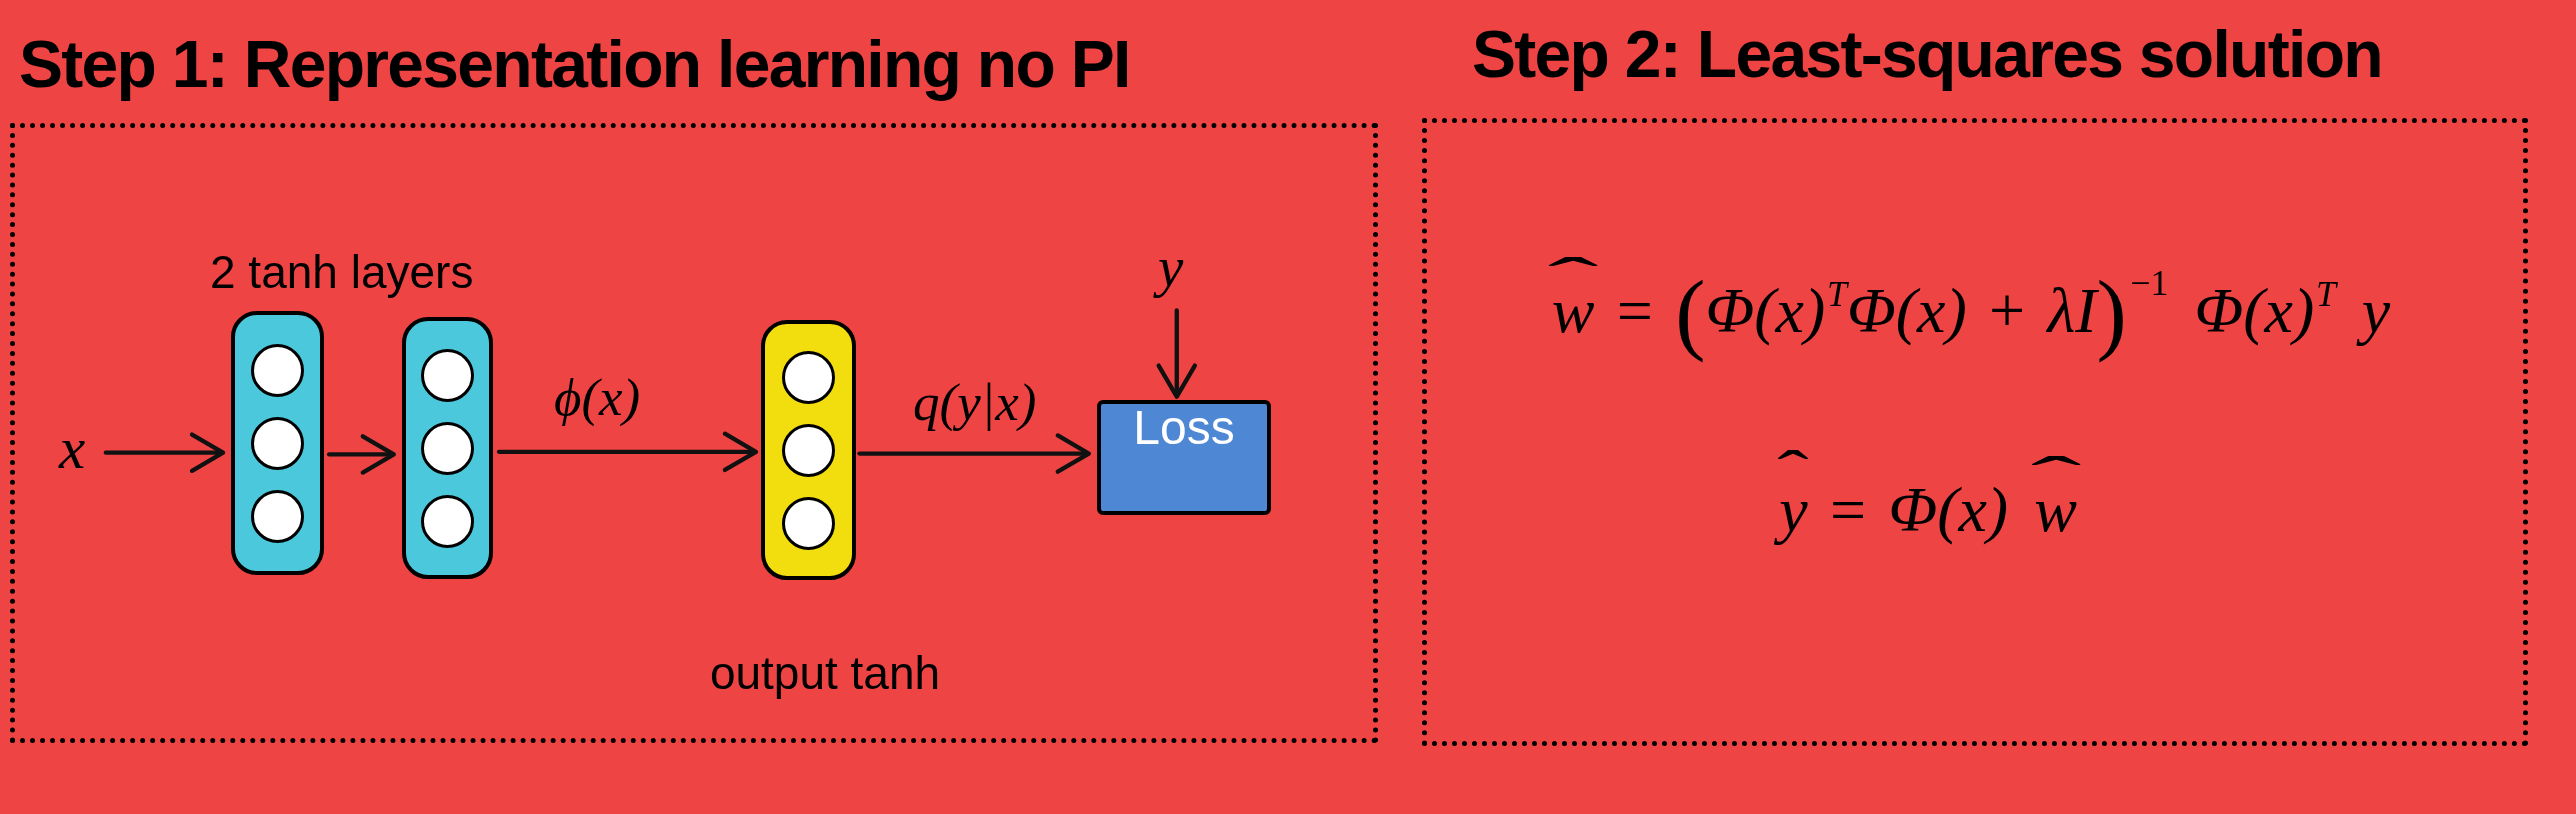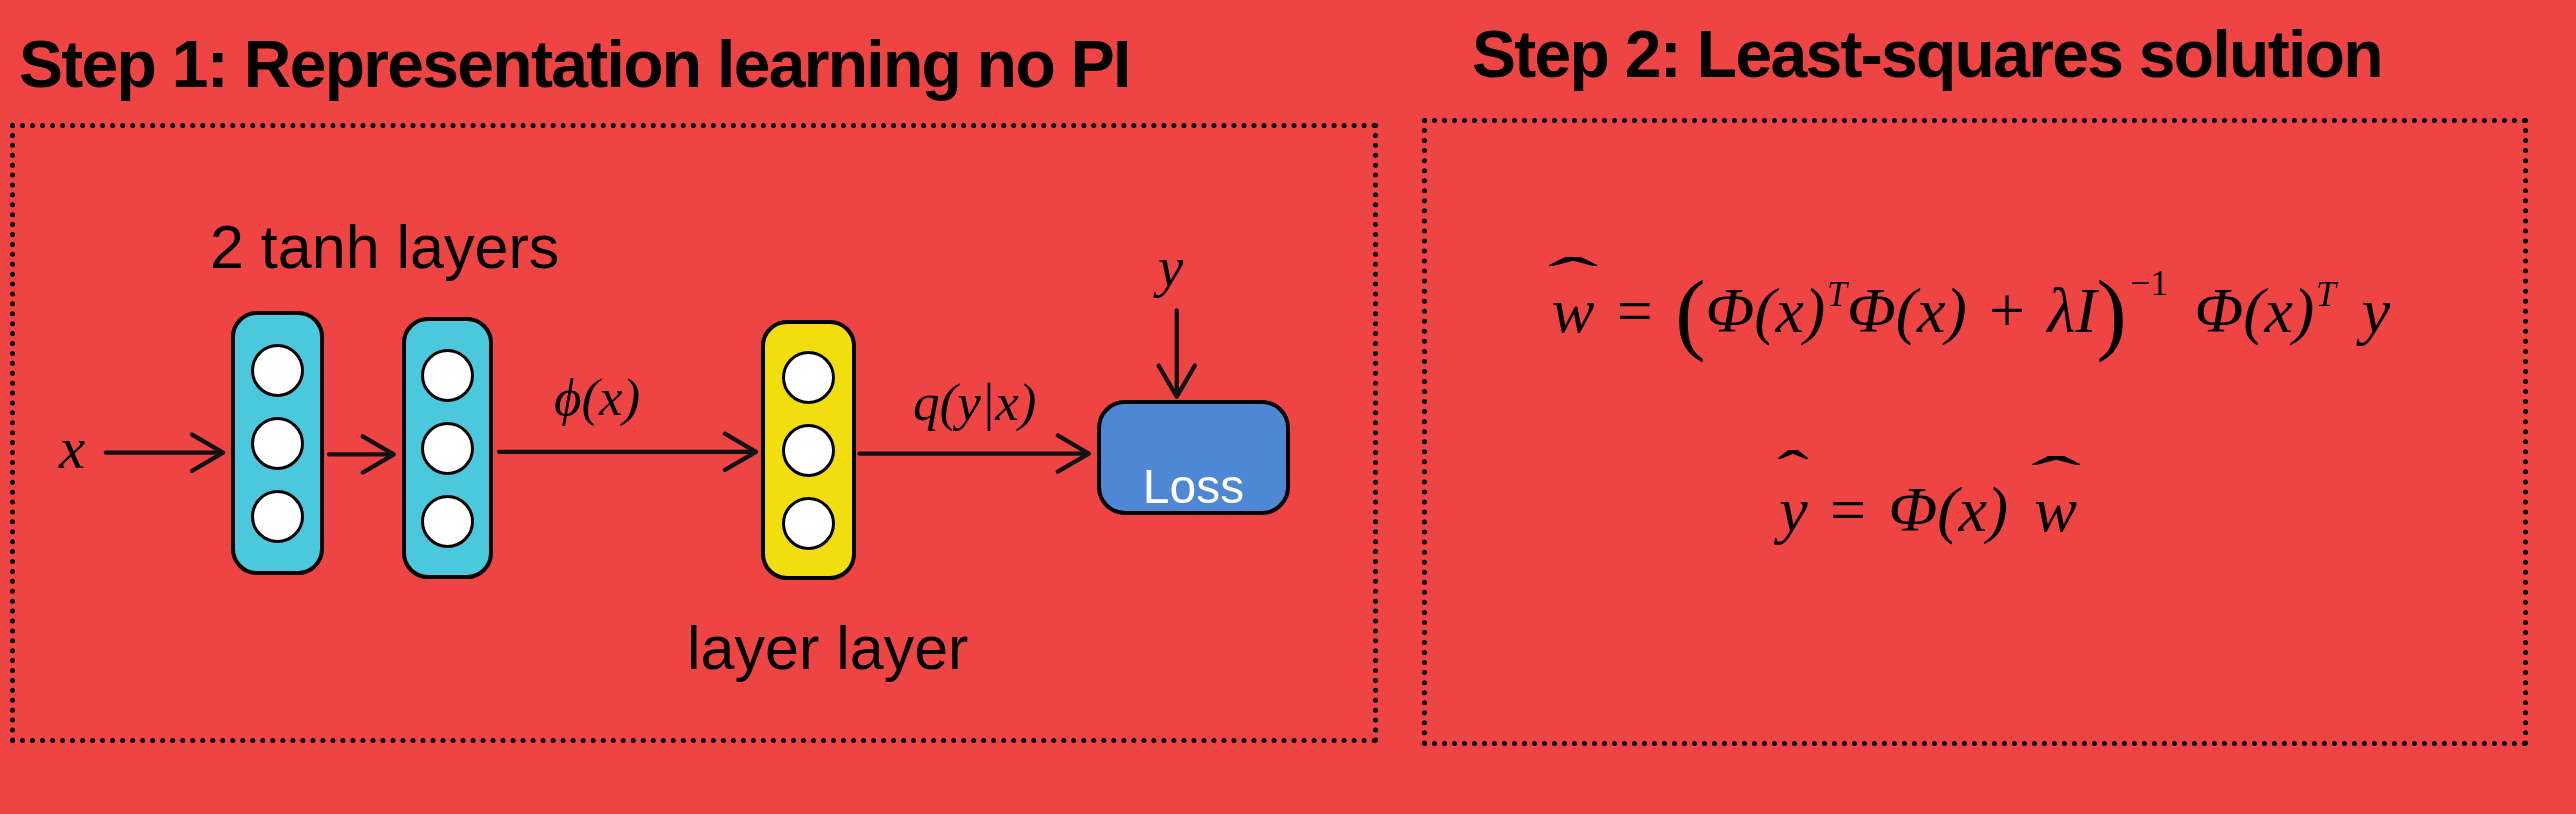--- a/index.html
+++ b/index.html
@@ -24,28 +24,28 @@
     display:flex; flex-direction:column; align-items:center; justify-content:center;
     gap:20px; box-sizing:border-box;
   }
   .node {
     width:53px; height:53px; border:3.5px solid #000; border-radius:50%;
     background:#fff; box-sizing:border-box;
   }
 
   
   .loss-box {
-    position:absolute; left:1097px; top:400px; width:193px; height:115px;
-    border:4.3px solid #000; border-radius:28px; box-sizing:border-box;
-    display:flex; align-items:flex-end; justify-content:center;
+    position:absolute; left:1097px; top:400px; width:174px; height:115px;
+    border:4.3px solid #000; border-radius:6px; box-sizing:border-box;
+    display:flex; align-items:flex-start; justify-content:center;
   }
   .loss-text { color:#fff; font-size:48px; line-height:1; letter-spacing:0; }
 
   
-  .sans-label { position:absolute; font-size:61px; line-height:1; white-space:nowrap; }
+  .sans-label { position:absolute; font-size:46px; line-height:1; white-space:nowrap;margin-top:32px; }
 
   
   .math { font-family:"Liberation Serif","DejaVu Serif",serif; font-style:italic; }
   .math-label { position:absolute; font-size:53px; line-height:1; white-space:nowrap; }
 
   
   .formula {
     position:absolute; font-family:"Liberation Serif","DejaVu Serif",serif;
     font-size:64px; line-height:1.15; white-space:nowrap; text-align:center;
   }
@@ -78,21 +78,21 @@
   <div class="sans-label" style="left:210px; top:217px;">2 tanh layers</div>
 
   <div class="math-label math" style="left:59px; top:419px; font-size:59px;">x</div>
 
   <div class="math-label math" style="left:554px; top:371px;">ϕ(x)</div>
 
   <div class="math-label math" style="left:913px; top:376px;">q(y|x)</div>
 
   <div class="math-label math" style="left:1158px; top:238px; font-size:57px;">y</div>
 
-  <div class="sans-label" style="left:687px; top:618px; width:276px; text-align:center;">layer layer</div>
+  <div class="sans-label" style="left:687px; top:618px; width:276px; text-align:center;">output tanh</div>
 
   <div class="layer" style="left: 231px; top: 311px; width: 93px; height: 264px; background-color: rgb(76, 200, 220);">
     <div class="node"></div>
     <div class="node"></div>
     <div class="node"></div>
   </div>
 
   <div class="layer" style="left: 402px; top: 317px; width: 91px; height: 262px; background-color: rgb(76, 200, 220);">
     <div class="node"></div>
     <div class="node"></div>

